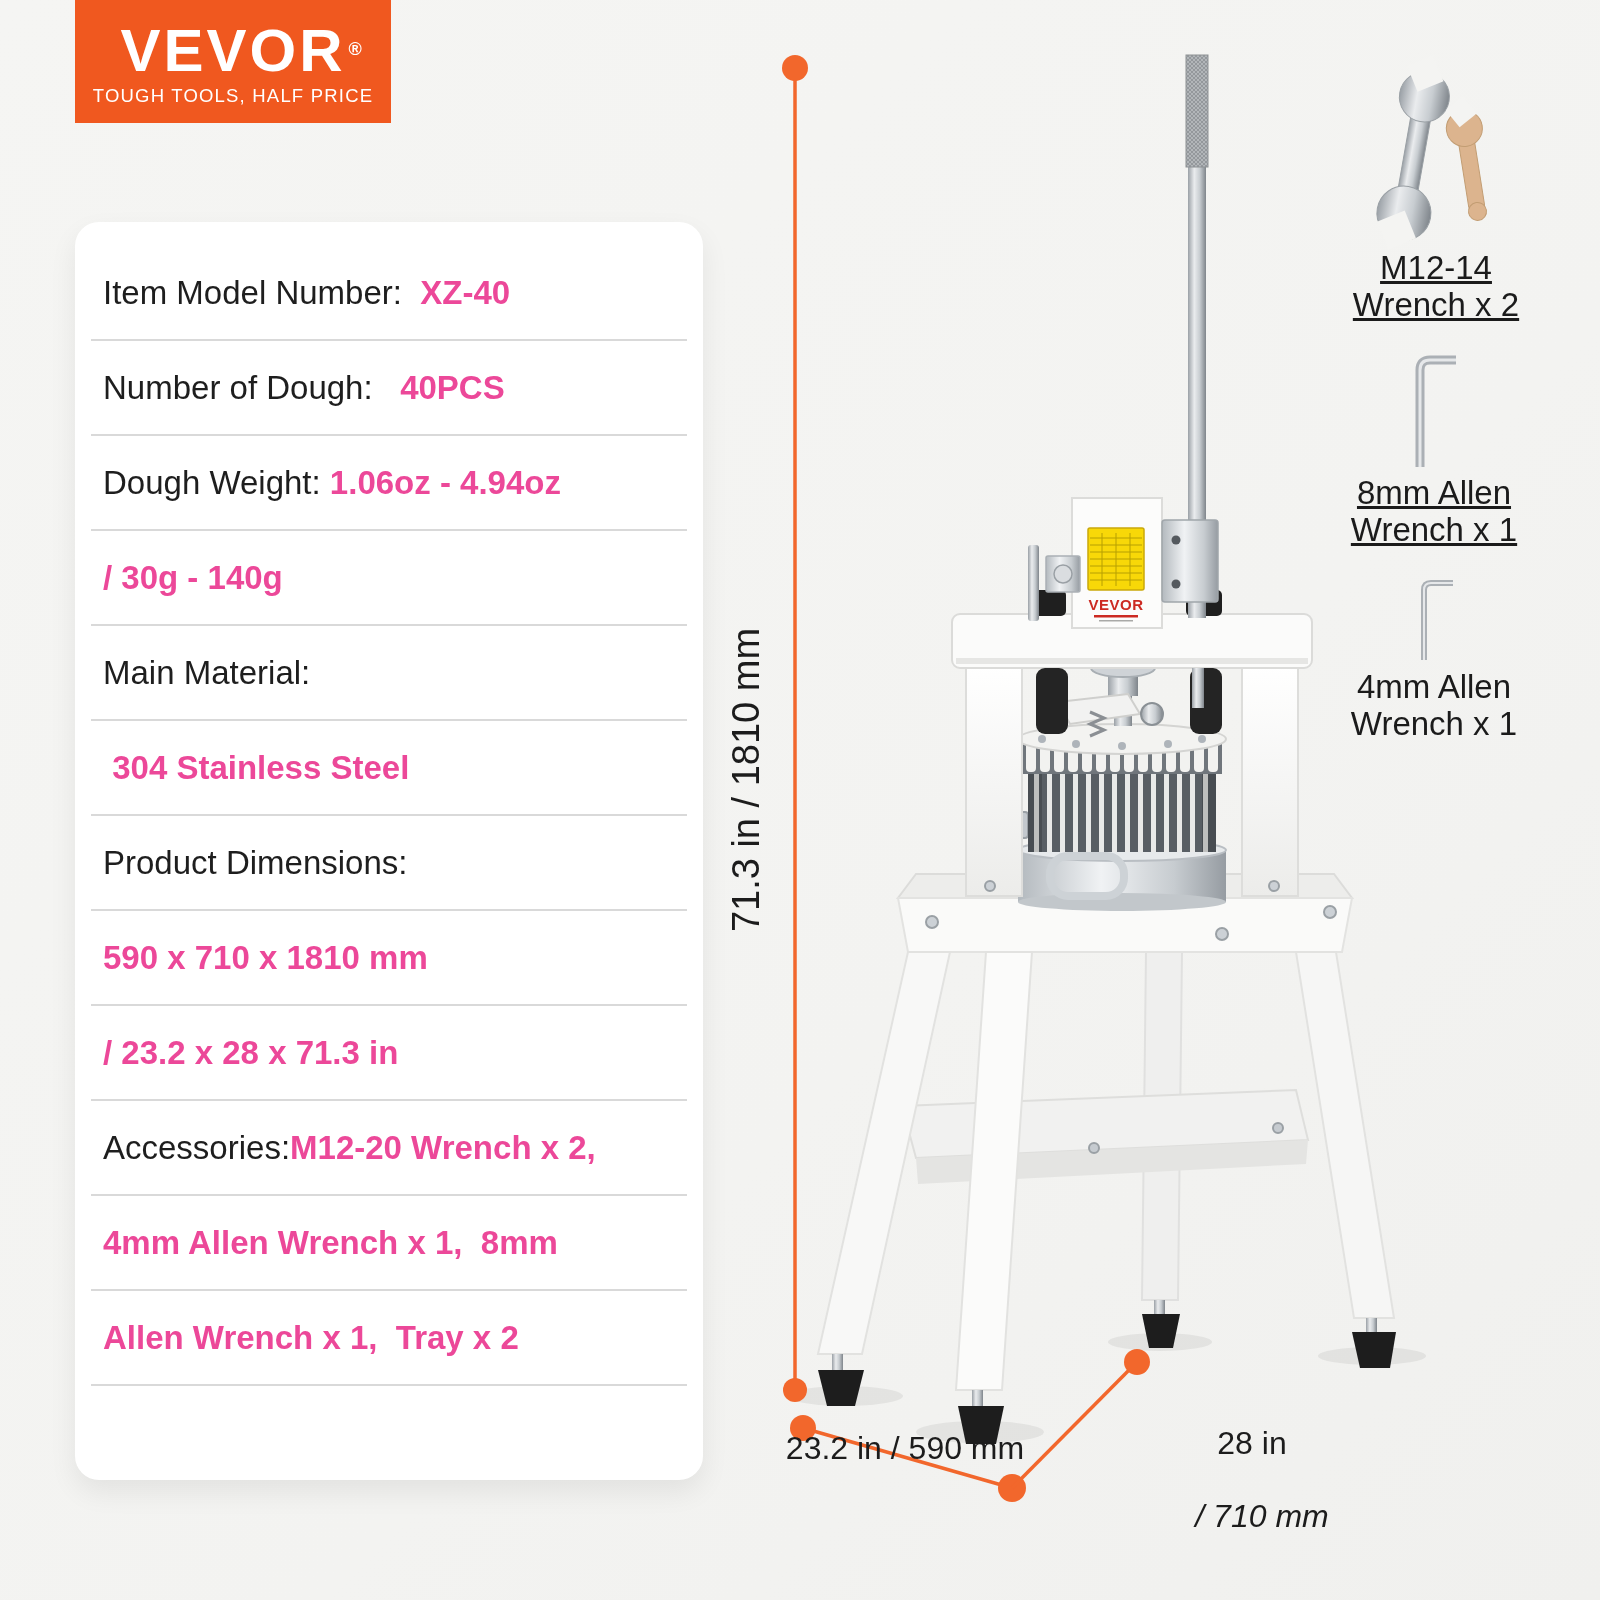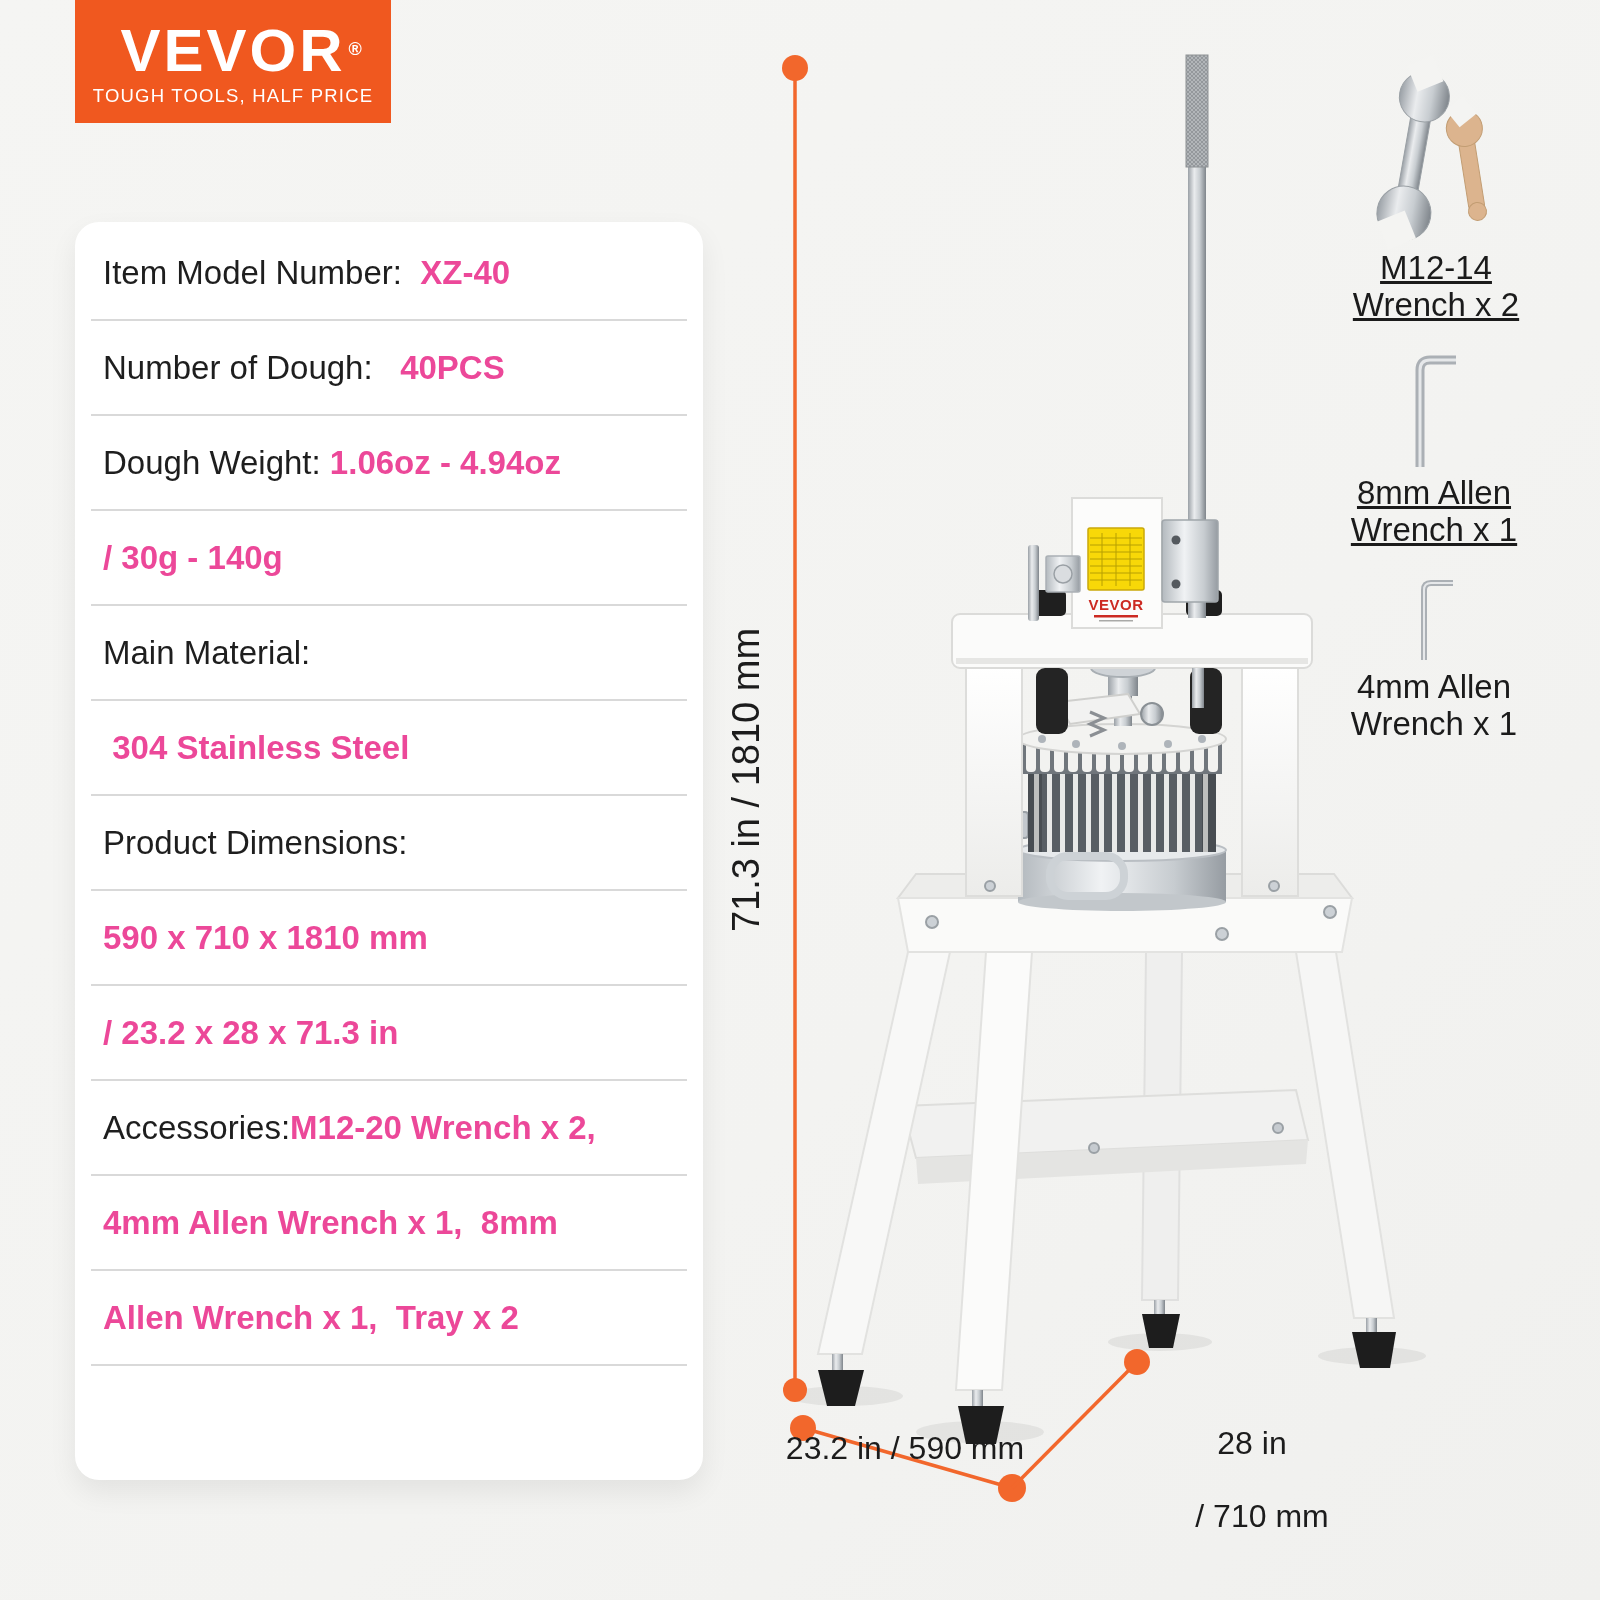--- a/index.html
+++ b/index.html
@@ -17,37 +17,37 @@
     padding-top:4px;
   }
   .logo-word{font-size:60px;font-weight:800;letter-spacing:3px;line-height:60px;position:relative;}
   .logo-reg{font-size:18px;font-weight:700;position:absolute;top:-2px;margin-left:3px;}
   .logo-tagline{font-size:18.5px;font-weight:400;letter-spacing:1.2px;margin-top:4px;}
   
   .spec-card{
     position:absolute;left:75px;top:222px;width:628px;height:1258px;
     background:#FFFFFF;border-radius:24px;
     box-shadow:0 12px 28px rgba(0,0,0,.07);
-    box-sizing:border-box;padding-top:4px;
+    box-sizing:border-box;padding-top:24px;
   }
   .spec-row{
     height:93px;margin:0 16px;padding:0 2px 0 12px;
     display:flex;align-items:center;
     border-bottom:2px solid #D9D9D9;
     font-size:33px;white-space:pre-wrap;
   }
   .spec-label{color:#1E1E1E;}
   .spec-value{color:#ec4899;font-weight:700;}
   
   .dim-label{position:absolute;color:#1C1C1C;}
   #height-label{left:746px;top:780px;transform:translate(-50%,-50%) rotate(-90deg);font-size:38px;white-space:nowrap;}
   #width-label{left:905px;top:1448px;transform:translate(-50%,-50%);font-size:32px;white-space:nowrap;}
   .depth-line{position:absolute;transform:translate(-50%,-50%);font-size:32px;color:#1C1C1C;white-space:nowrap;}
   #depth-line1{left:1252px;top:1443px;}
-  #depth-line2{left:1262px;top:1516px;}
+  #depth-line2{left:1262px;top:1516px;font-style:italic;}
   .acc-label{
     position:absolute;transform:translate(-50%,0);text-align:center;
     font-size:33px;line-height:37px;color:#1B1B1B;white-space:nowrap;
   }
   #acc-label-m12{left:1436px;top:249px;text-decoration:underline;}
   #acc-label-8mm{left:1434px;top:474px;text-decoration:underline;}
   #acc-label-4mm{left:1434px;top:668px;text-align:center;}
   svg{position:absolute;left:0;top:0;}
 </style>
 </head>

